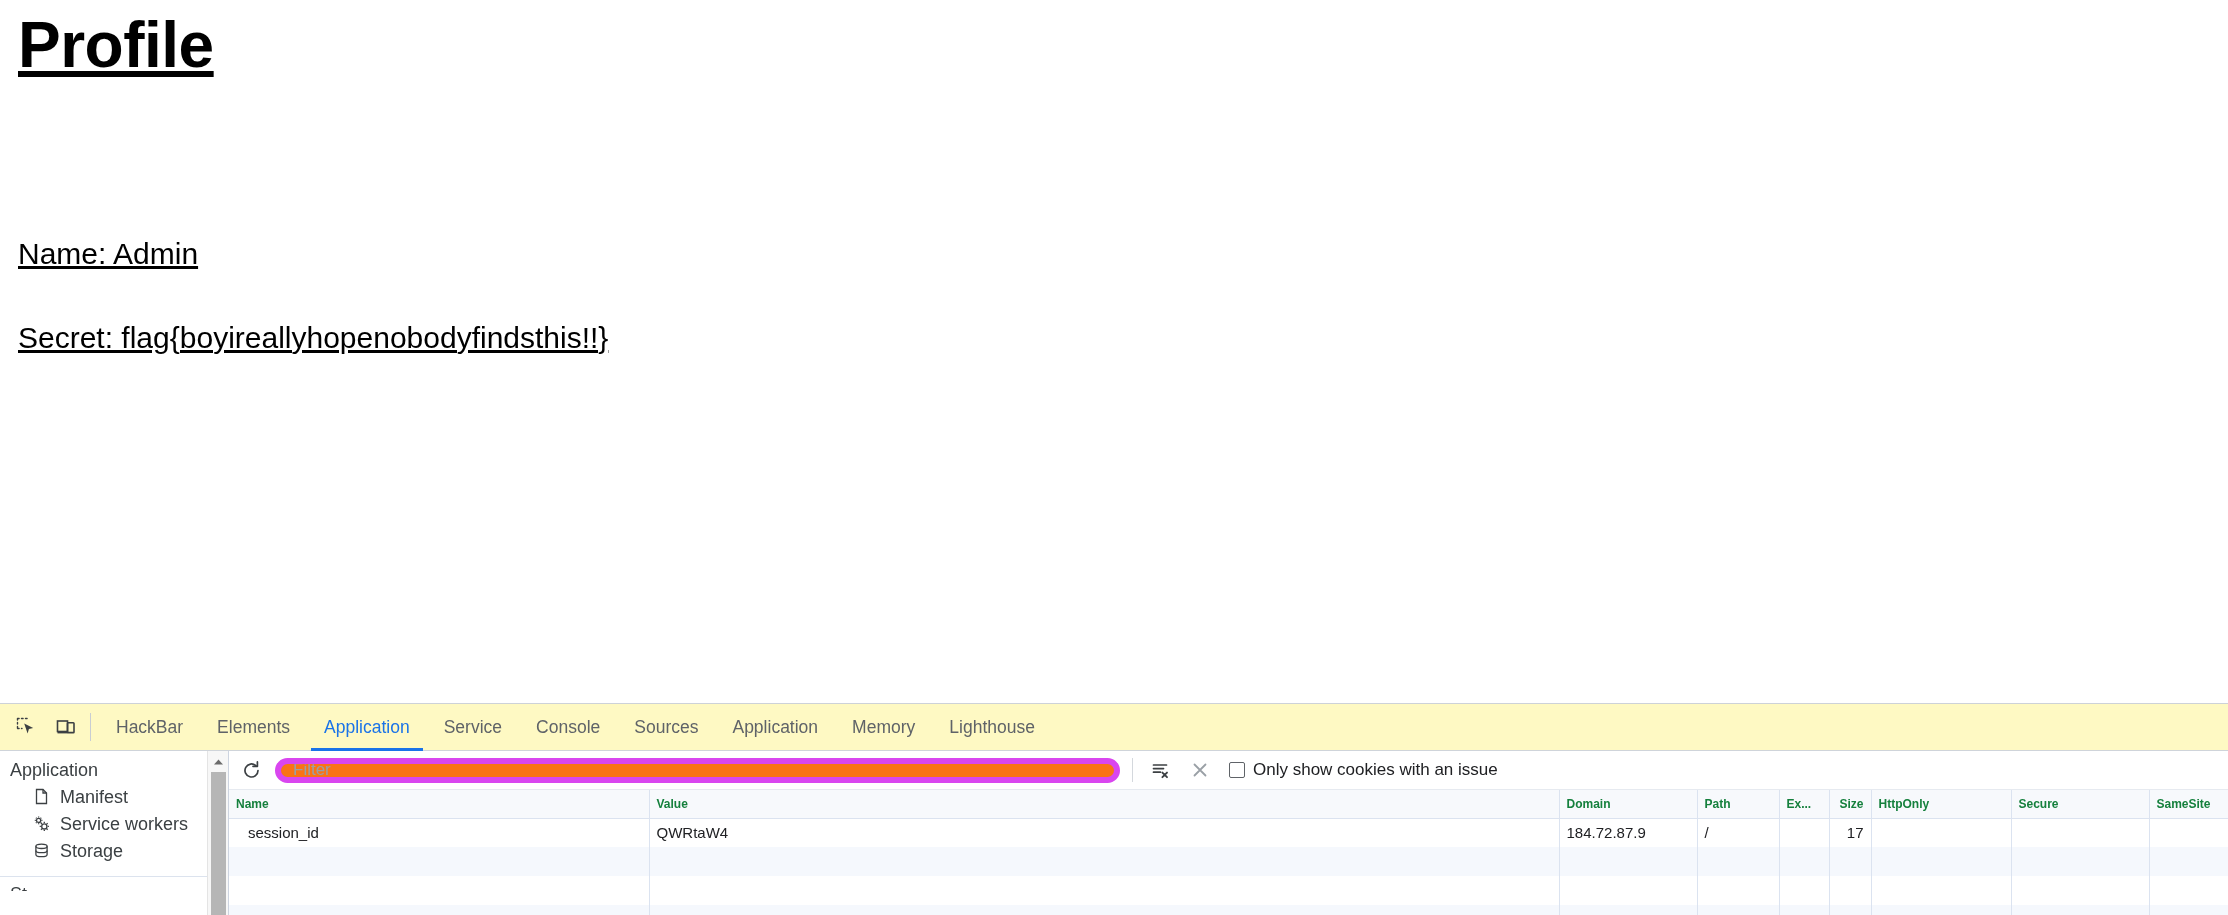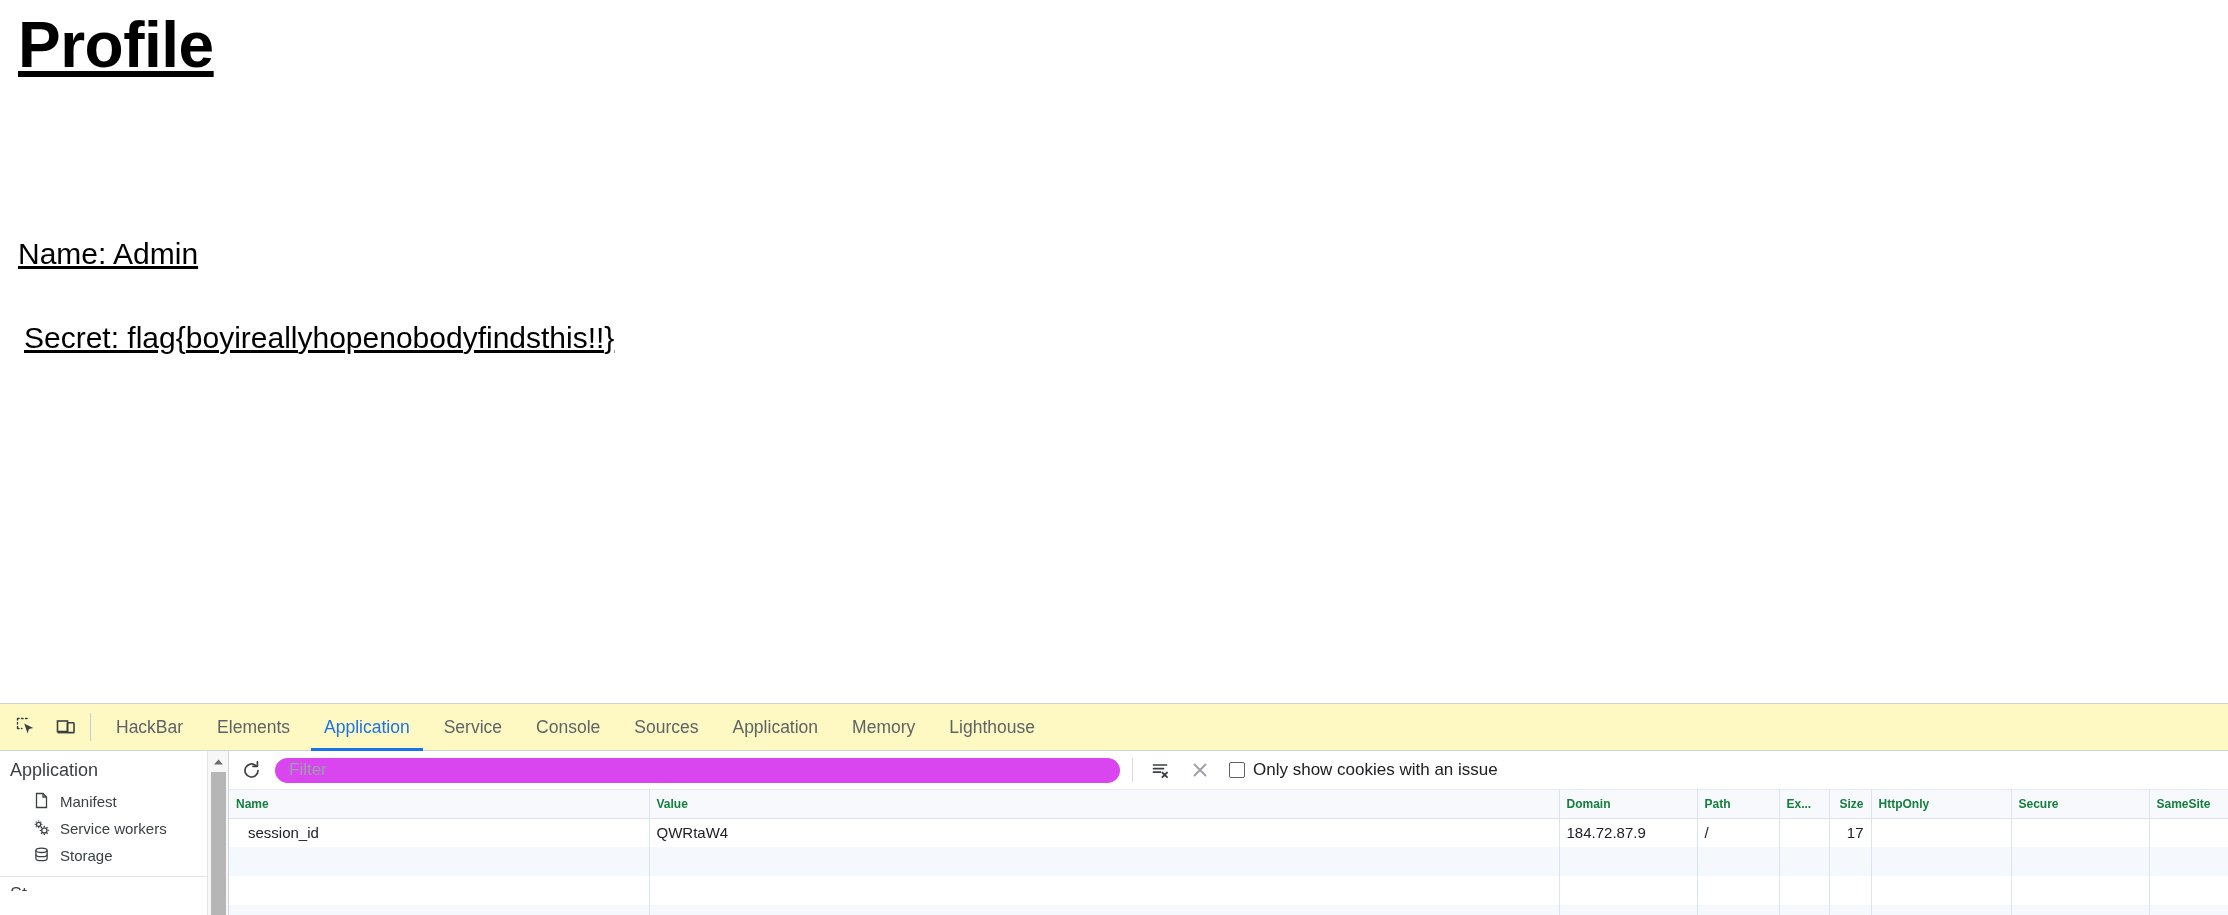--- a/index.html
+++ b/index.html
@@ -29,21 +29,21 @@
     letter-spacing: -0.5px;
     margin-top: 8px;
     line-height: 1.18;
   }
   .page-para {
     font-size: 30px;
     color: #000000;
     line-height: 1.2;
   }
   .page-para.first { margin-top: 152px; }
-  .page-para.second { margin-top: 48px; margin-left: 6px; }
+  .page-para.second { margin-top: 48px; }
 
   
   .devtools {
     position: absolute;
     left: 0; top: 703px;
     width: 2228px;
     height: 212px;
     background: #ffffff;
     border-top: 1px solid #cdd2d8;
     font-size: 17px;
@@ -108,25 +108,25 @@
   }
   .sb-section-title {
     font-size: 18px;
     color: #3b4043;
     padding: 9px 0 4px 10px;
     font-weight: 400;
     white-space: nowrap;
   }
   .sb-item {
     display: flex;
-    align-items: flex-end;
+    align-items: flex-start;
     gap: 9px;
     padding: 2px 0 2px 32px;
     height: 27px;
-    font-size: 15px;
+    font-size: 18px;
     color: #3b4043;
     cursor: pointer;
     white-space: nowrap;
   }
   .sb-item .sb-ico {
     width: 19px; height: 19px;
     display: flex; align-items: center; justify-content: center;
     flex: 0 0 19px;
   }
   .sb-divider {
@@ -189,27 +189,27 @@
     gap: 10px;
   }
   .ck-refresh {
     width: 28px; height: 28px;
     display: flex; align-items: center; justify-content: center;
     cursor: pointer;
   }
   .ck-filter-input {
     flex: 0 0 845px;
     height: 25px;
-    border: 2px solid #d946ef;
+    border: 6px solid #d946ef;
     border-radius: 13px;
     padding: 0 12px;
     font-size: 17px;
     color: #202124;
     font-family: "Liberation Sans", sans-serif;
-    background: #d946ef;
+    background: #f97316;
     outline: none;
   }
   .ck-filter-input::placeholder { color: #9aa0a6; }
   .ck-tb-sep {
     width: 1px; height: 24px; background: #d4d8dd;
     margin: 0 2px;
   }
   .ck-tb-icon {
     width: 30px; height: 28px;
     display: flex; align-items: center; justify-content: center;

